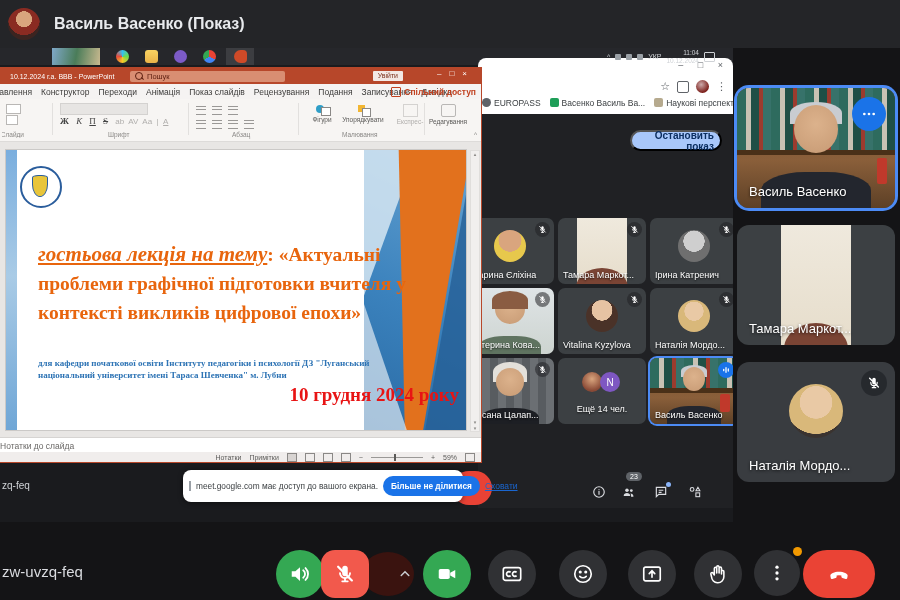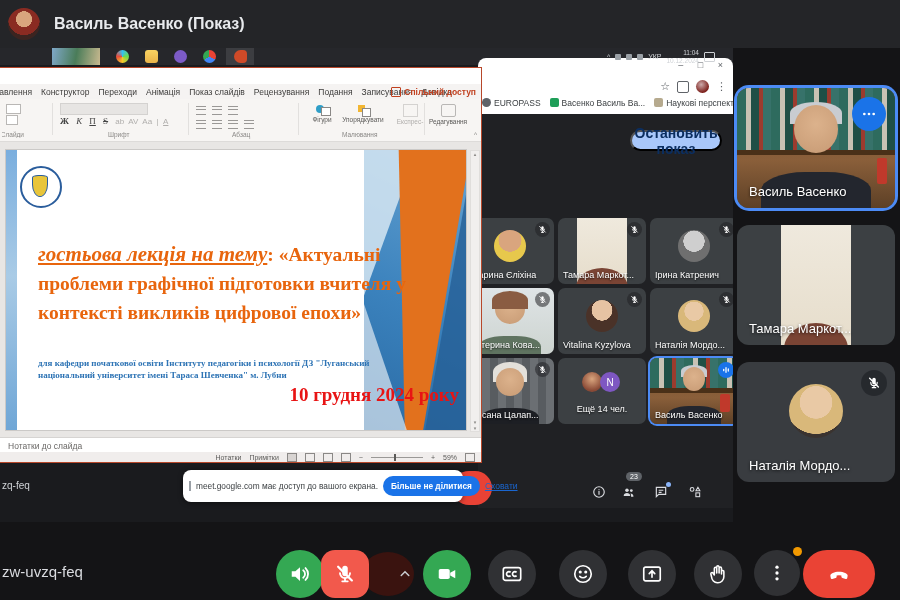--- a/index.html
+++ b/index.html
@@ -15,21 +15,21 @@
   .shared{left:0;top:48px;width:733px;height:474px;background:#1a1b1e;overflow:hidden;}
   
   .chrome{left:478px;top:10px;width:255px;height:450px;background:#202124;border-radius:8px 8px 0 0;overflow:hidden;}
   .chr-top{position:absolute;left:0;top:0;width:255px;height:56px;background:#fff;}
   .chr-ctl{position:absolute;top:2px;right:4px;font-size:9px;color:#5f6368;letter-spacing:6px;}
   .chr-icons{position:absolute;top:22px;right:6px;display:flex;align-items:center;gap:7px;font-size:11px;color:#5f6368;}
   .chr-av{width:13px;height:13px;border-radius:50%;background:radial-gradient(circle at 40% 35%,#caa,#7c1f1a 70%);}
   .bm{position:absolute;left:4px;top:40px;width:248px;display:flex;align-items:center;gap:9px;font-size:8.5px;color:#3c4043;white-space:nowrap;}
   .bm .bi{display:inline-block;width:9px;height:9px;border-radius:2px;vertical-align:-1px;margin-right:3px;}
   .stop-pill{position:absolute;left:152px;top:72px;width:92px;height:21px;border-radius:11px;background:#a8c7fa;
-      color:#0b2e60;font-size:14px;font-weight:bold;display:flex;align-items:center;justify-content:center;}
+      color:#0b2e60;font-size:10px;font-weight:bold;display:flex;align-items:center;justify-content:center;text-align:right;}
   
   .gtile{position:absolute;width:88px;height:66px;border-radius:7px;background:#3c4043;overflow:hidden;}
   .gname{position:absolute;left:5px;bottom:4px;font-size:9px;color:#fff;text-shadow:0 1px 2px rgba(0,0,0,.8);white-space:nowrap;}
   .gmic{position:absolute;top:4px;right:4px;width:15px;height:15px;border-radius:50%;background:rgba(32,33,36,.55);
       display:flex;align-items:center;justify-content:center;}
   .gav{position:absolute;left:50%;top:12px;transform:translateX(-50%);width:32px;height:32px;border-radius:50%;}
   .spk-ind{position:absolute;top:4px;right:4px;width:16px;height:16px;border-radius:50%;background:#1a73e8;
       display:flex;align-items:center;justify-content:center;}
   
   .mini-ic{position:absolute;width:14px;height:14px;color:#dadce0;}
@@ -394,20 +394,29 @@
         <span>УКР</span>
         <span class="clock">
           <span>11:04</span><br>
           <span>10.12.2024</span>
         </span>
         <span style="display:inline-block;width:9px;height:8px;border:1px solid #cfd2d6;border-radius:1px;"></span>
       </div>
     </div>
 
     <div class="a ppt">
+      <div class="ppt-title">
+        <span class="tt">10.12.2024 г.а. ВВВ - PowerPoint</span>
+        <span class="ppt-search">
+            <span class="mag"></span>
+            <span>Пошук</span>
+          </span>
+        <span class="ppt-signin">Увійти</span>
+        <span class="ppt-ctl">–□×</span>
+      </div>
       <div class="ppt-tabs">
         <span class="tabclip">Вставлення</span>
         <span>Конструктор</span>
         <span>Переходи</span>
         <span>Анімація</span>
         <span>Показ слайдів</span>
         <span>Рецензування</span>
         <span>Подання</span>
         <span>Записування</span>
         <span>Довідка</span>
@@ -484,21 +493,21 @@
           <div class="s-dept">для кафедри початкової освіти Інституту педагогіки і психології ДЗ "Луганський національний університет імені Тараса Шевченка" м. Лубни</div>
           <div class="s-date">10 грудня 2024 року</div>
         </div>
         <div class="s-scroll">
             <span>▴</span>
             <span>▾<br>▾</span>
           </div>
       </div>
 
       <div class="notesbar">
-        <span style="margin-left:8px;">Нотатки до слайда</span>
+        <span style="margin-left:0;">Нотатки до слайда</span>
       </div>
       <div class="statusbar">
         <span>Нотатки</span>
         <span>Примітки</span>
         <span class="vbox on"></span>
         <span class="vbox"></span>
         <span class="vbox"></span>
         <span class="vbox"></span>
         <span>−</span>
         <span class="ztrack"></span>

